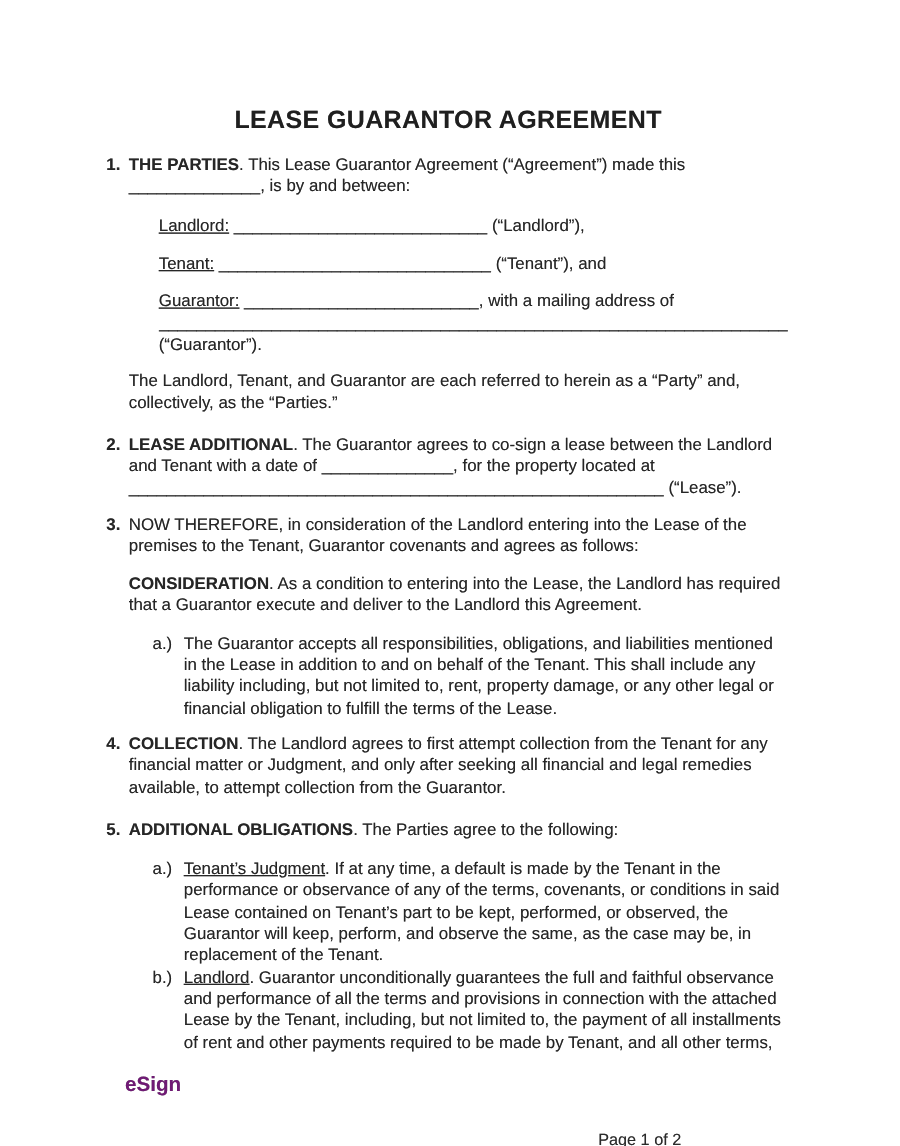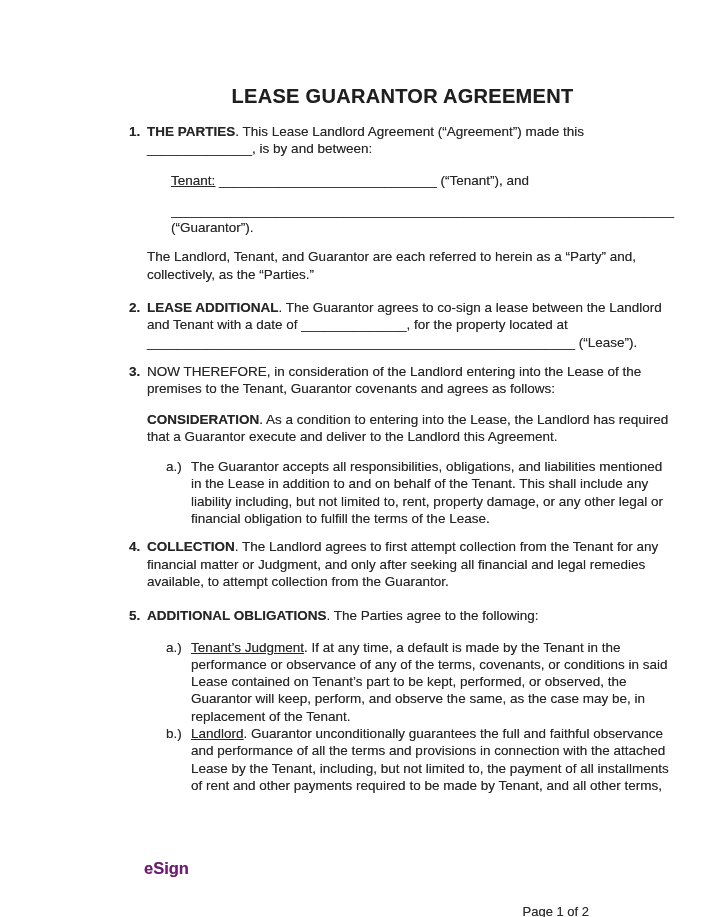--- a/index.html
+++ b/index.html
@@ -7,21 +7,20 @@
     position: relative;
     width: 642px;
     height: 917px;
     background: #ffffff;
     overflow: hidden;
     color: #262626;
     font-family: "Liberation Sans", "DejaVu Sans", sans-serif;
     font-size: 13.5px;
     line-height: 17.3px;
     text-shadow: 0 0 0.5px rgba(45,45,45,0.55);
-    margin-left: 44px;
   }
   .content {
     position: absolute;
     left: 85px;
     top: 84px;
     width: 547px;
   }
   .title {
     font-size: 20px;
     line-height: 24px;
@@ -70,23 +69,25 @@
 <body>
 
 <div class="page">
   <div class="content">
 
     <div class="title">LEASE GUARANTOR AGREEMENT</div>
 
     <div class="sec">
       <div class="num">1.</div>
       <div class="secbody">
-        <p class="mb14"><span class="b">THE PARTIES</span><span>. This Lease Landlord Agreement (“Agreement”) made this ______________, is by and between:</span></p>
+        <p class="mb14"><span class="b">THE PARTIES</span><span>. This Lease Guarantor Agreement (“Agreement”) made this ______________, is by and between:</span></p>
         <div class="indent">
+          <p class="mb13"><span class="u">Landlord:</span><span> ___________________________ (“Landlord”),</span></p>
           <p class="mb13"><span class="u">Tenant:</span><span> _____________________________ (“Tenant”), and</span></p>
+          <p class="mb0"><span class="u">Guarantor:</span><span> _________________________, with a mailing address of</span></p>
           <p class="mb0 blankline">___________________________________________________________________</p>
           <p class="mb12">(“Guarantor”).</p>
         </div>
         <p class="mb16">The Landlord, Tenant, and Guarantor are each referred to herein as a “Party” and, collectively, as the “Parties.”</p>
       </div>
     </div>
 
     <div class="sec">
       <div class="num">2.</div>
       <div class="secbody">

